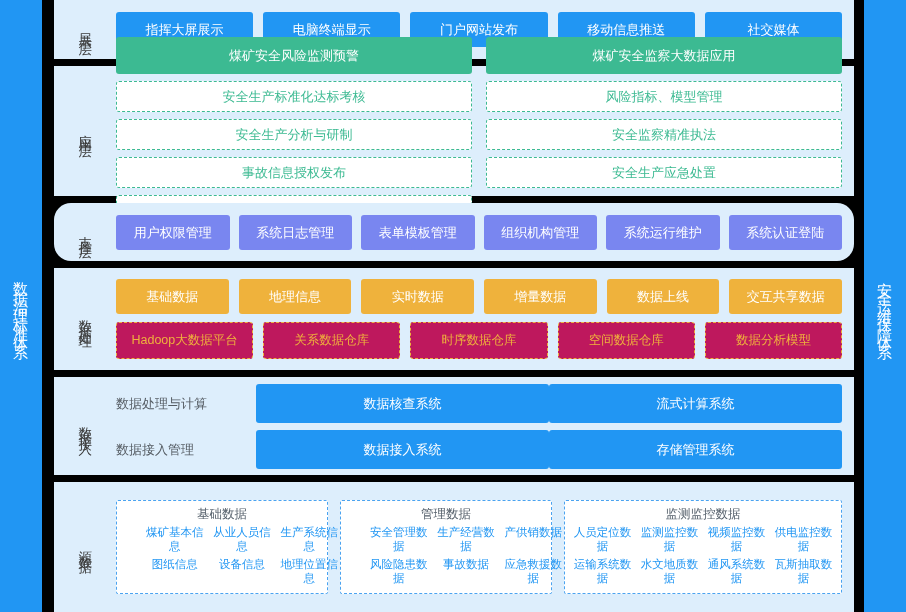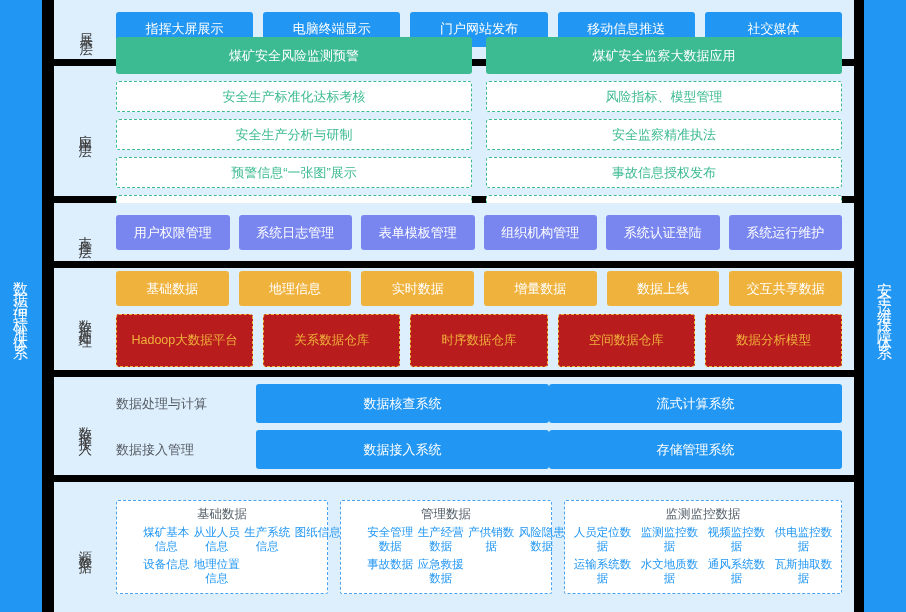--- a/index.html
+++ b/index.html
@@ -90,21 +90,21 @@
     text-align: center;
     border-radius: 3px;
     font-size: 13px;
     line-height: 1;
     padding: 11px 4px;
     color: #ffffff;
     white-space: nowrap;
     overflow: hidden;
   }
   
-  .band-display { height: 59px; font-family: Liberation Mono, monospace; }
+  .band-display { height: 59px; }
   .chip-blue { background: #2196f3; }
 
   
   .band-app { height: 130px; }
   .chip-green { background: #3cba92; }
   .chip-green-dash {
     background: #ffffff;
     border: 1.5px dashed #3cba92;
     color: #3cba92;
     padding: 8px 4px;
@@ -113,32 +113,32 @@
   .app-top { gap: 14px; }
   .app-top .chip { flex: 1 1 0; padding: 12px 0; }
   .app-grid {
     display: grid;
     grid-template-columns: repeat(2, 1fr);
     gap: 7px 14px;
   }
   .app-grid .chip { flex: none; }
 
   
-  .band-support { height: 58px; }
+  .band-support { height: 58px; border-radius: 17px; }
   .chip-purple { background: #7986f0; }
   .band-support .row { gap: 9px; }
 
   
   .band-proc { height: 102px; }
   .chip-amber { background: #efb23c; }
   .chip-amber-dash {
-    background: #b91c1c;
+    background: #be185d;
     border: 1.5px dashed #efb23c;
     color: #efb23c;
-    padding: 19px 4px;
+    padding: 11px 4px;
   }
   .band-proc .band-body { gap: 8px; }
   .band-proc .row { gap: 10px; }
   .proc-row2 .chip { font-size: 12.5px; }
 
   
   .band-access { height: 98px; }
   .band-access .band-body { gap: 7px; padding-right: 12px; }
   .access-row { display: flex; align-items: center; }
   .access-caption {
@@ -170,21 +170,21 @@
     color: #55606b;
     font-size: 12.5px;
     line-height: 1.3;
     margin-bottom: 2px;
   }
   .src-items {
     display: grid;
     gap: 2px 4px;
     width: 100%;
   }
-  .src-items-3 { grid-template-columns: repeat(4, 1fr); margin-left: 40px; }
+  .src-items-3 { grid-template-columns: repeat(3, 1fr); margin-left: 40px; }
   .src-items-4 { grid-template-columns: repeat(4, 1fr); }
   .src-item {
     color: #2196f3;
     font-size: 11.5px;
     line-height: 1.22;
     text-align: center;
     word-break: break-all;
     padding: 1px 0;
   }
 </style>
@@ -222,40 +222,39 @@
       <div class="band-body">
         <div class="row app-top">
           <div class="chip chip-green">煤矿安全风险监测预警</div>
           <div class="chip chip-green">煤矿安全监察大数据应用</div>
         </div>
         <div class="app-grid">
           <div class="chip chip-green-dash">安全生产标准化达标考核</div>
           <div class="chip chip-green-dash">风险指标、模型管理</div>
           <div class="chip chip-green-dash">安全生产分析与研制</div>
           <div class="chip chip-green-dash">安全监察精准执法</div>
-          <div class="chip chip-green-dash">预警信息“一张图”展示</div>
           <div class="chip chip-green-dash">事故信息授权发布</div>
           <div class="chip chip-green-dash">安全生产应急处置</div>
           <div class="chip chip-green-dash">区域安全态势评估</div>
         </div>
       </div>
     </div>
 
     <div class="band band-support">
       <div class="band-label">
         <span>支撑层</span>
       </div>
       <div class="band-body">
         <div class="row">
           <div class="chip chip-purple">用户权限管理</div>
           <div class="chip chip-purple">系统日志管理</div>
           <div class="chip chip-purple">表单模板管理</div>
           <div class="chip chip-purple">组织机构管理</div>
+          <div class="chip chip-purple">系统运行维护</div>
           <div class="chip chip-purple">系统认证登陆</div>
-          <div class="chip chip-purple">系统运行维护</div>
         </div>
       </div>
     </div>
 
     <div class="band band-proc">
       <div class="band-label">
         <span>数据处理</span>
       </div>
       <div class="band-body">
         <div class="row">

